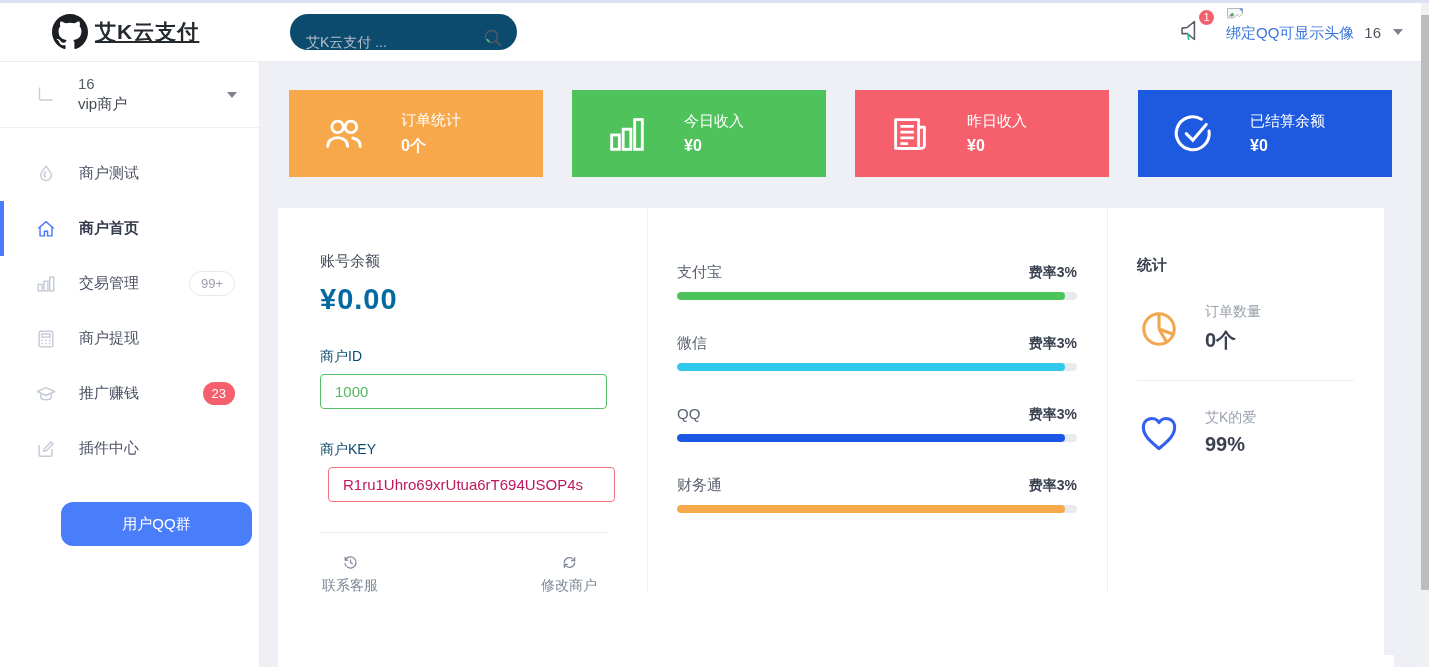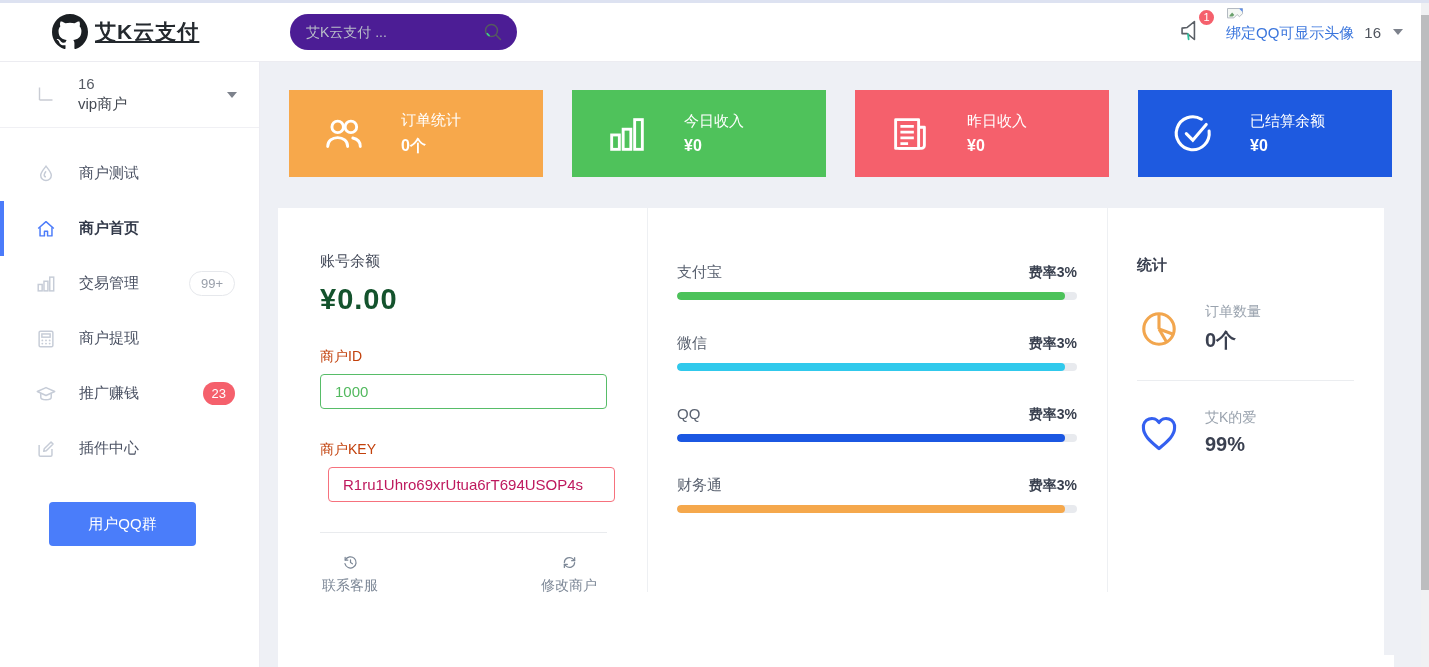--- a/index.html
+++ b/index.html
@@ -5,21 +5,21 @@
   * { margin:0; padding:0; box-sizing:border-box; }
   html,body { width:1429px; height:667px; overflow:hidden; }
   body { font-family:"Liberation Sans","DejaVu Sans",sans-serif; background:#eef0f5; position:relative; }
 
   .topline { height:3px; background:#dde2f1; }
 
   
   .header { height:59px; background:#fff; border-bottom:1px solid #ececf1; display:flex; align-items:center; position:relative; z-index:2; }
   .logo-area { width:260px; display:flex; align-items:center; padding-left:52px; gap:7px;text-decoration:underline; }
   .logo-title { font-size:21px; font-weight:bold; color:#24292e; text-decoration:underline; letter-spacing:1px; }
-  .search-pill { margin-left:30px; width:227px; height:36px; background:#4c1d95; border-radius:18px; display:flex; align-items:center; justify-content:space-between; padding:0 12px 0 16px; }
+  .search-pill { margin-left:30px; width:227px; height:36px; background:#0c4a6e; border-radius:18px; display:flex; align-items:flex-end; justify-content:space-between; padding:0 12px 0 16px; }
   .search-text { color:#b9bfc9; font-size:14px; border:none; background:transparent; outline:none; width:160px; }
   .search-text::placeholder { color:#b9bfc9; }
   .header-right { position:absolute; right:26px; top:0; height:100%; display:flex; align-items:center; }
   .horn-wrap { position:relative; margin-right:22px; cursor:pointer; }
   .horn-badge { position:absolute; top:-9px; right:-12px; min-width:19px; height:19px; background:#f5606c; color:#fff; font-size:11px; border-radius:50%; border:2px solid #fff; display:flex; align-items:center; justify-content:center; }
   .avatar-wrap { display:flex; flex-direction:column; align-items:flex-start; margin-top:-14px; margin-right:10px; }
   .avatar-alt { color:#3b76dd; font-size:15px; margin-top:0; }
   .user-id { color:#50555e; font-size:15px; margin-right:12px; }
   .caret { width:0; height:0; border-left:5px solid transparent; border-right:5px solid transparent; border-top:6px solid #7d828c; }
 
@@ -31,39 +31,39 @@
   .profile-role { font-size:15px; color:#454a53; margin-top:3px; }
   .profile .caret { margin-left:auto; }
   .menu { padding-top:18px; }
   .menu-item { height:55px; display:flex; align-items:center; padding-left:35px; position:relative; color:#4b5263; font-size:15px; cursor:pointer; }
   .menu-item .mi-icon { width:22px; height:22px; margin-right:22px; color:#c6ccd7; flex:none; }
   .menu-item.active { color:#333a4a; font-weight:bold; }
   .menu-item.active .mi-icon { color:#4b7bfa; }
   .active-bar { position:absolute; left:0; top:0; width:4px; height:55px; background:#4b7bfa; }
   .badge-outline { position:absolute; right:24px; border:1px solid #e6e8ec; color:#9aa0ab; font-size:13px; font-weight:normal; border-radius:13px; padding:4px 11px; background:#fff; }
   .badge-solid { position:absolute; right:24px; background:#f5606c; color:#fff; font-size:13px; font-weight:normal; border-radius:12px; padding:4px 9px; }
-  .qq-btn { position:absolute; left:49px; top:440px; width:147px; height:44px; background:#4a7dfa; color:#fff; border:none; border-radius:4px; font-size:15px; cursor:pointer; font-family:inherit; }
+  .qq-btn { position:absolute; left:61px; top:440px; width:191px; height:44px; background:#4a7dfa; color:#fff; border:none; border-radius:12px; font-size:15px; cursor:pointer; font-family:inherit; }
 
   
   .main { position:absolute; left:260px; top:62px; right:0; bottom:0; background:#eef0f5; }
   .cards { position:absolute; left:29px; top:28px; display:flex; gap:29px; }
   .card { width:254px; height:87px; display:flex; align-items:center; color:#fff; }
   .card-icon { margin-left:32px; width:46px; height:46px; flex:none; }
   .card-texts { margin-left:34px; }
   .card-title { font-size:15px; }
   .card-value { font-size:16px; font-weight:bold; margin-top:6px; }
 
   .panel { position:absolute; left:18px; top:146px; width:1106px; height:486px; background:#fff; }
   .vdiv { position:absolute; top:0; width:1px; height:384px; background:#eef0f3; }
   .vdiv1 { left:369px; } .vdiv2 { left:829px; }
 
   .col1 { position:absolute; left:0; top:0; width:369px; padding:44px 40px 0 42px; }
   .balance-label { font-size:15px; color:#464c5b; }
-  .balance-value { font-size:29px; font-weight:bold; color:#14532d; margin-top:12px; letter-spacing:1px; }
-  .field-label { margin-top:32px; font-size:14px; color:#c2410c; }
+  .balance-value { font-size:29px; font-weight:bold; color:#0369a1; margin-top:12px; letter-spacing:1px; }
+  .field-label { margin-top:32px; font-size:14px; color:#0c4a6e; }
   .field-input { display:block; width:287px; height:35px; margin-top:8px; border-radius:4px; padding:0 14px; font-size:15px; font-family:inherit; outline:none; background:#fff; }
   .input-green { border:1px solid #57bd68; color:#52b95e; }
   .input-red { border:1px solid #f6717d; color:#be185d;margin-left:8px; }
   .col1-divider { margin-top:30px; border-top:1px solid #e9ebee; }
   .links-row { margin-top:22px; display:flex; justify-content:space-between; padding:0 10px 0 2px; }
   .mini-link { display:flex; align-items:center; gap:7px; color:#7c8796; font-size:14px; cursor:pointer; text-decoration:none;flex-direction:column; }
 
   .col2 { position:absolute; left:369px; top:0; width:460px; padding:55px 30px 0 30px; }
   .rate-group { margin-bottom:34px; }
   .rate-row { display:flex; justify-content:space-between; align-items:baseline; }

